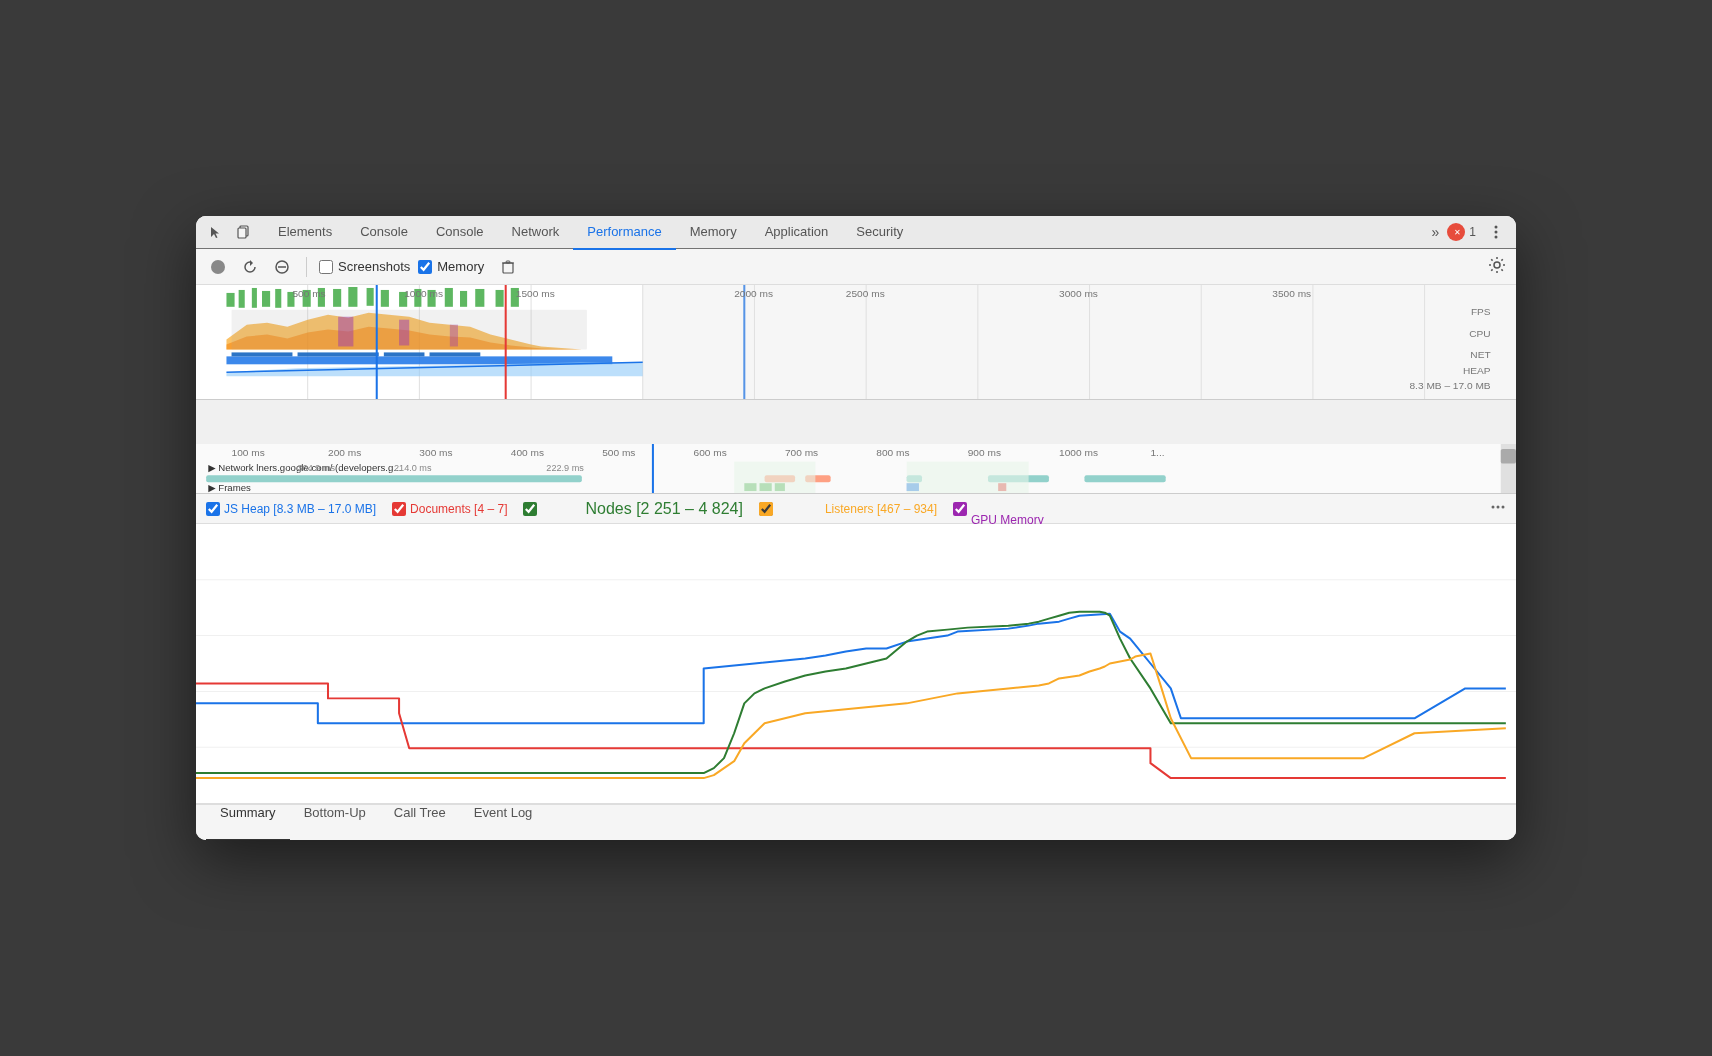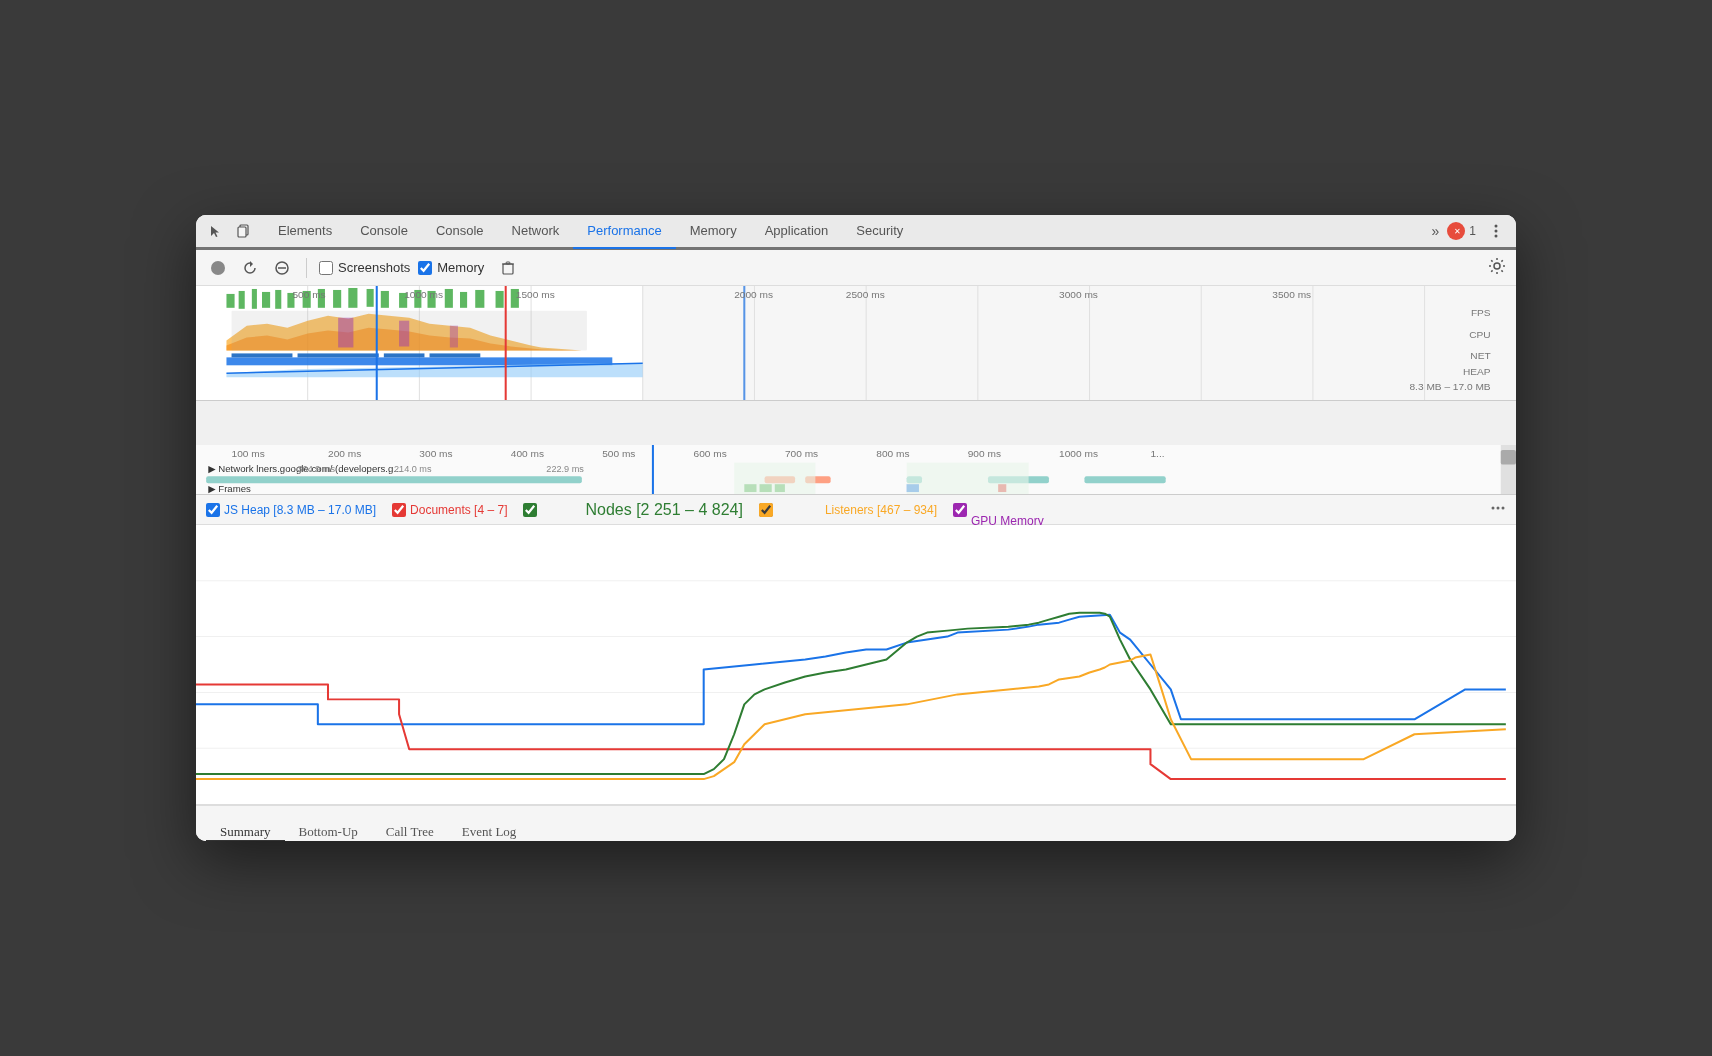--- a/index.html
+++ b/index.html
@@ -53,21 +53,21 @@
       color: #444;
       font-weight: 500;
       white-space: nowrap;
     }
     .devtools {
       background: #f0f0f0;
     }
     
     .tab-bar {
       background: #eaeaea;
-      border-bottom: 3px solid #737373;
+      border-bottom: 1px solid #737373;
       display: flex;
       align-items: center;
       height: 24px;
       padding: 16px 8px;
     }
     .tab-icons {
       display: flex;
       gap: 4px;
       margin-right: 8px;
     }
@@ -210,26 +210,25 @@
       border-top: 1px solid #ddd;
       height: 36px;
       display: flex;
       align-items: center;
       padding: 0 10px;
     }
     .bottom-tab {
       padding: 0 14px;
       height: 36px;
       display: flex;
-      align-items: flex-end;
+      align-items: flex-start;
       font-size: 13px;
       color: #555;
       cursor: pointer;
       border-bottom: 2px solid transparent;
-      font-family: Liberation Serif, serif;
     }
     .bottom-tab.active {
       color: #333;
       border-bottom: 2px solid #333;
       font-weight: 500;
     }
 
     
     .chart-svg {
       position: absolute;

